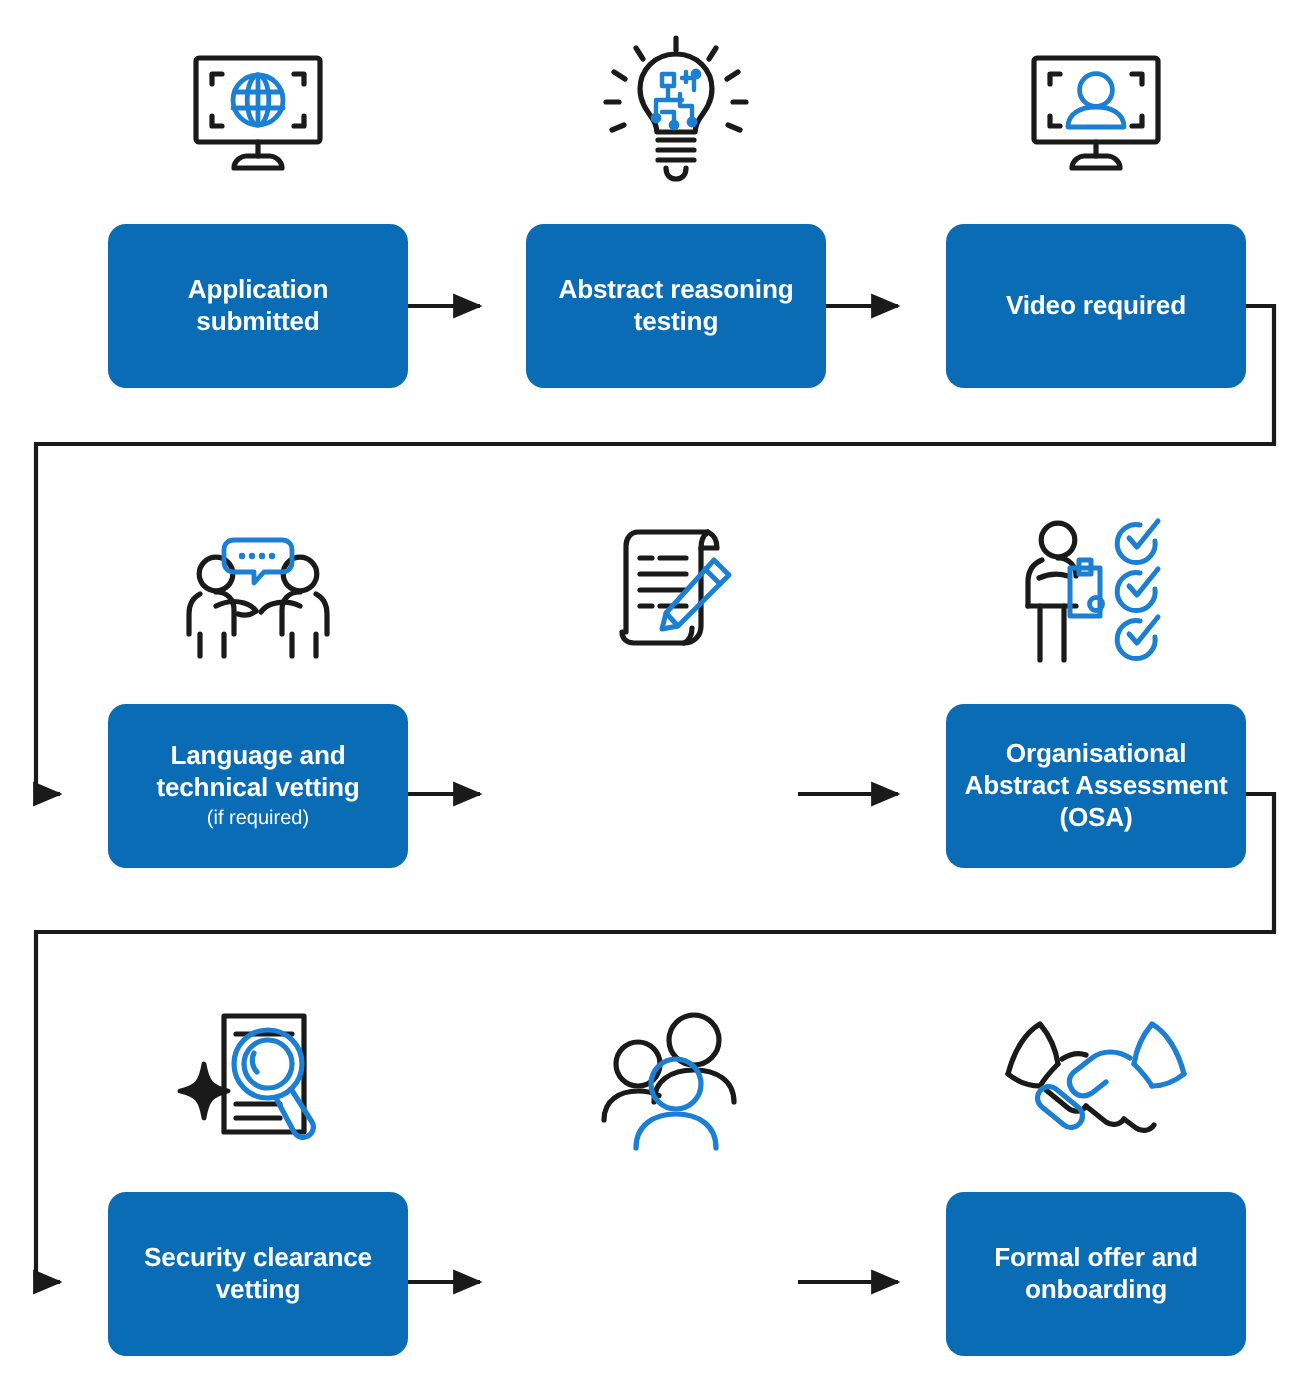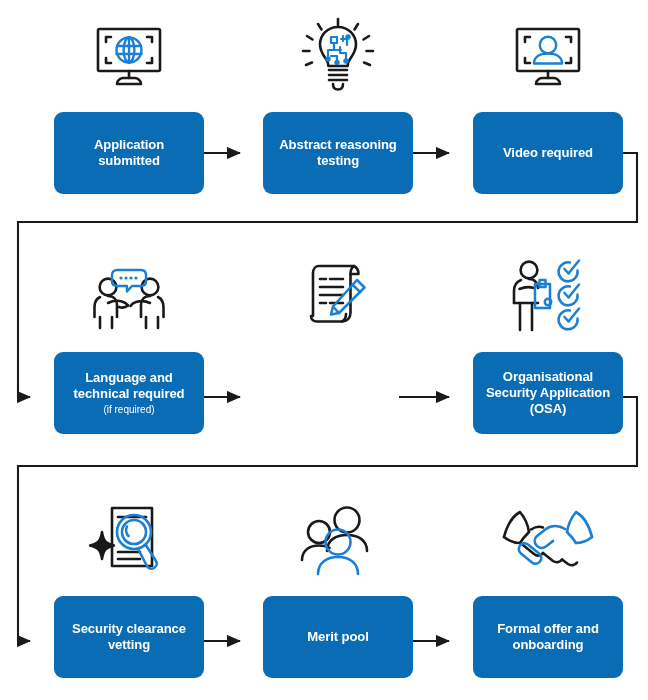--- a/index.html
+++ b/index.html
@@ -248,21 +248,21 @@
           <g fill="#1b7fd4">
             <circle cx="35" cy="18" r="1.6"></circle>
             <circle cx="40" cy="18" r="1.6"></circle>
             <circle cx="45" cy="18" r="1.6"></circle>
             <circle cx="50" cy="18" r="1.6"></circle>
           </g>
         </svg>
       </div>
       <div class="box">
         <div class="box-label">Language and
-technical required</div>
+technical vetting</div>
         <div class="box-sub">(if required)</div>
       </div>
     </div>
 
     <div class="node col-2">
       <div class="icon-wrap">
         <svg width="76" height="76" viewBox="0 0 76 76">
           <g fill="none" stroke="#1a1a1a" stroke-width="2.6" stroke-linecap="round" stroke-linejoin="round">
             <path d="M19,8 L54,8 C51,10 50.5,13 50.5,16 L50.5,55 C50.5,60 47,63.5 42,63.5 L17,63.5 C13,63.5 11,61 11,58 L13,58 L13,15 C13,11 15.5,8 19,8 Z"></path>
             <path d="M54,8 C57,9.5 58.5,12 58.5,16 L50.5,16"></path>
@@ -302,21 +302,21 @@
             <path d="M56.5,11 L60.5,15.5 L71,2.5"></path>
             <path d="M62,28.5 A9.5,9.5 0 1 0 69.5,36.5"></path>
             <path d="M56.5,35 L60.5,39.5 L71,26.5"></path>
             <path d="M62,52.5 A9.5,9.5 0 1 0 69.5,60.5"></path>
             <path d="M56.5,59 L60.5,63.5 L71,50.5"></path>
           </g>
         </svg>
       </div>
       <div class="box">
         <div class="box-label">Organisational
-Security Application
+Abstract Assessment
 (OSA)</div>
 
       </div>
     </div>
   </div>
 
   <div class="row" id="row-3">
 
     <div class="node col-1">
       <div class="icon-wrap">
@@ -354,24 +354,20 @@
             <path d="M30,47 C30,36 39,31 50,31 C61,31 70,36 70,47"></path>
 
             <circle cx="22" cy="28" r="11"></circle>
             <path d="M5,56 C5,46 13,41.5 22,41.5 C26,41.5 29.5,42.3 32.5,43.8"></path>
           </g>
           <g fill="none" stroke="#1b7fd4" stroke-width="2.6" stroke-linecap="round" stroke-linejoin="round">
             <circle cx="41" cy="38" r="12.5"></circle>
             <path d="M21,70 C21,58.5 30,53 41,53 C52,53 61,58.5 61,70"></path>
           </g>
         </svg>
-      </div>
-      <div class="box">
-        <div class="box-label">Merit pool</div>
-
       </div>
     </div>
 
     <div class="node col-3">
       <div class="icon-wrap">
         <svg width="94" height="70" viewBox="0 0 94 70">
           <g fill="none" stroke="#1a1a1a" stroke-width="2.6" stroke-linecap="round" stroke-linejoin="round">
             <path d="M3,32 C6,20 12,11 19,7 C24,13 27,20 28,27"></path>
             <path d="M3,32 C8,36 14,38 19,38"></path>
             <path d="M28,27 C25,30 22,33 19,38"></path>

